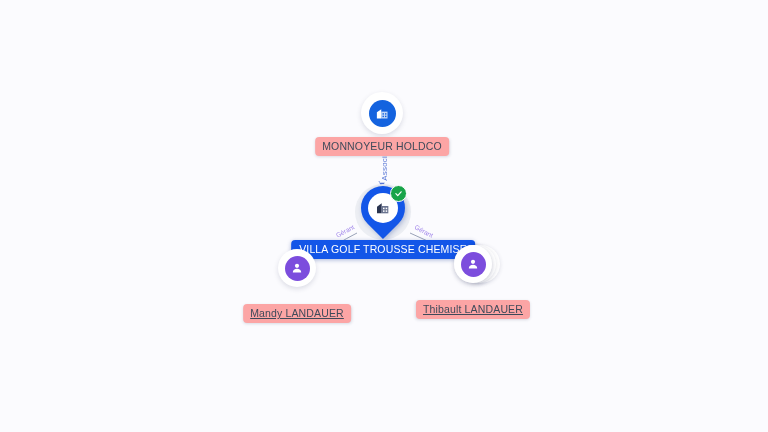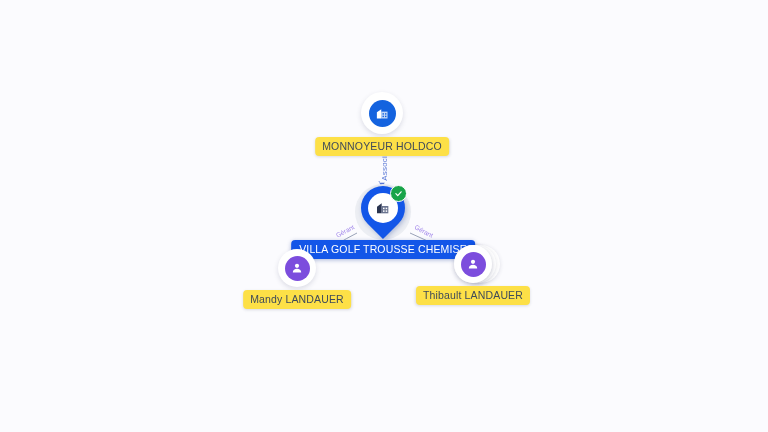--- a/index.html
+++ b/index.html
@@ -33,21 +33,21 @@
   .node {
     position: absolute;
     width: 0;
     height: 0;
   }
   .node-label {
     position: absolute;
     left: 50%;
     transform: translateX(-50%);
     white-space: nowrap;
-    background: #fde047;
+    background: #fca5a5;
     border-radius: 4px;
     padding: 3px 7px 4px 7px;
     font-size: 10.5px;
     letter-spacing: 0.15px;
     color: #3f4a5a;
     box-shadow: 0 1px 3px rgba(40,50,90,0.16);
   }
 
   
   .company-node .disc {
@@ -165,21 +165,21 @@
   }
   .person-node .inner {
     width: 25px;
     height: 25px;
     border-radius: 50%;
     background: #7c4ddd;
     display: flex;
     align-items: center;
     justify-content: center;
   }
-  .person-node .node-label { top: 22px; }
+  .person-node .node-label { top: 36px; text-decoration: underline; }
 
   
   .edge-label-vertical {
     position: absolute;
     transform: translate(-50%, -50%) rotate(-90deg);
     font-size: 8px;
     color: #5b79d6;
     letter-spacing: 0.2px;
     white-space: nowrap;
     background: #fbfbfe;

